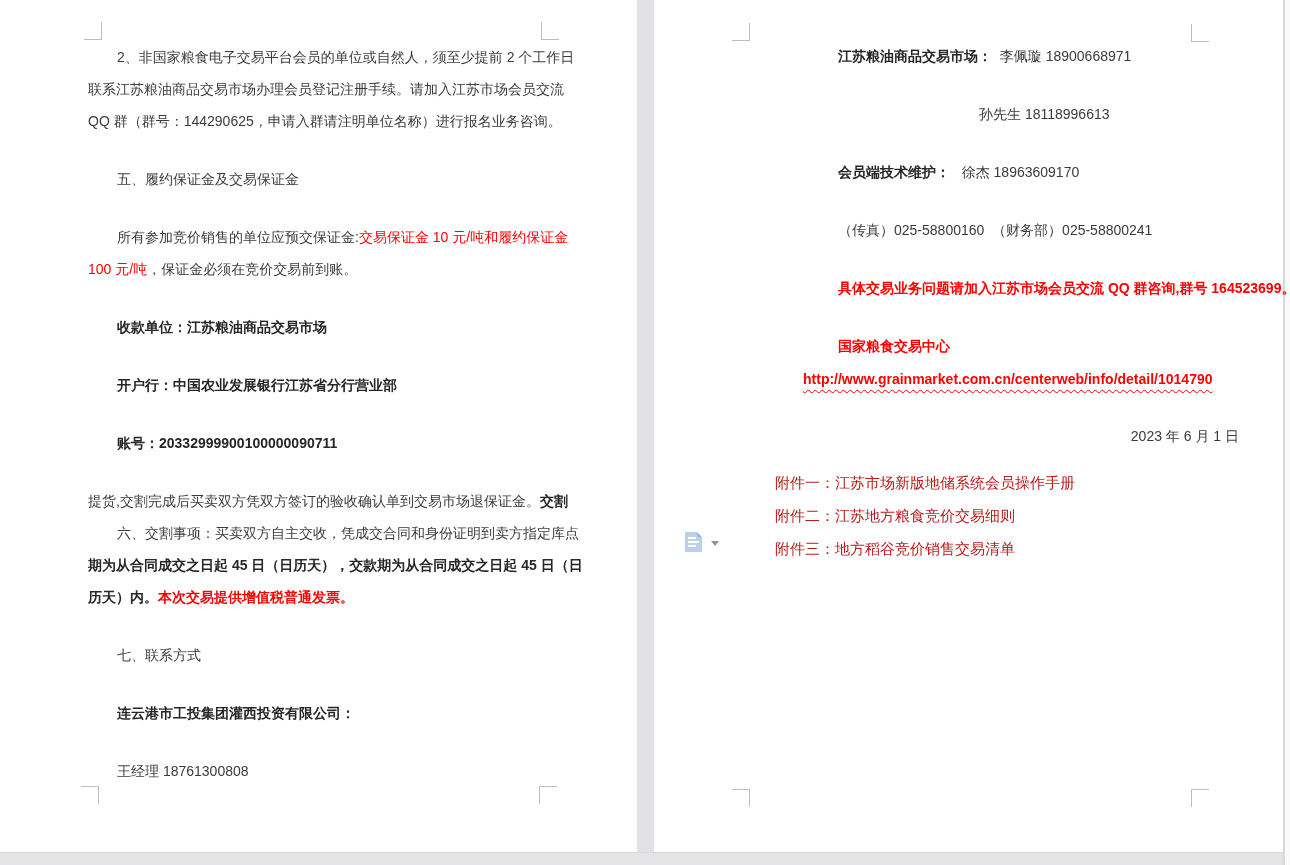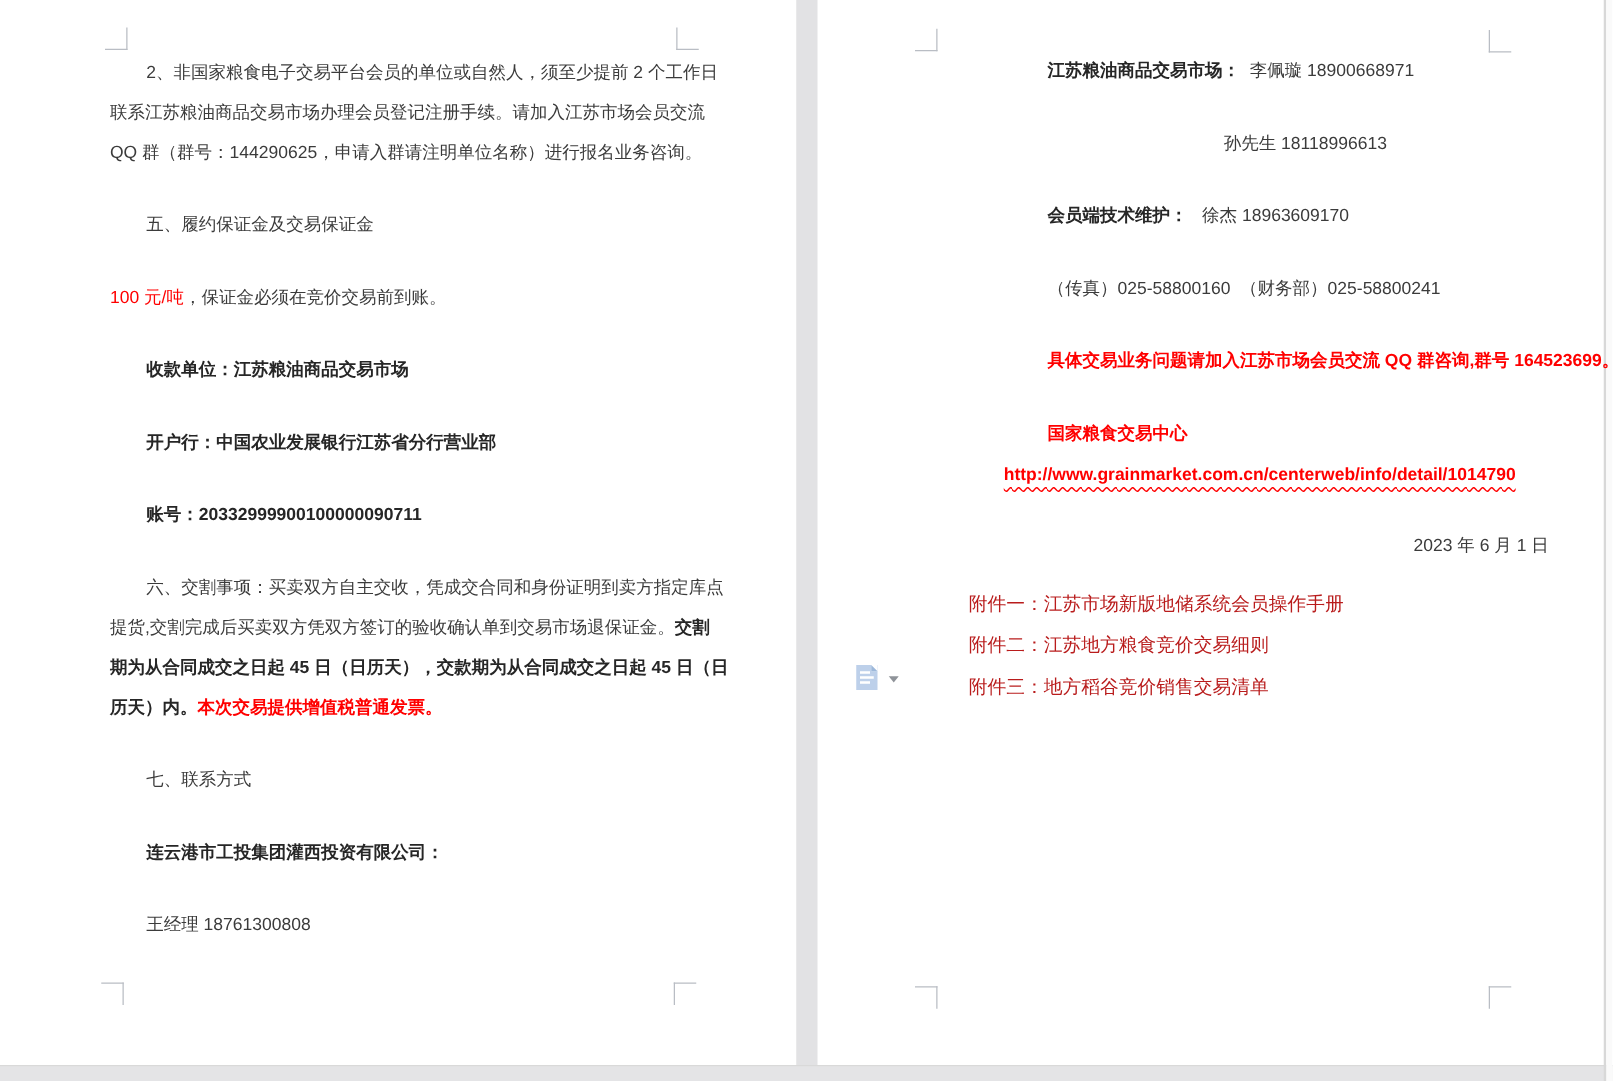--- a/index.html
+++ b/index.html
@@ -79,34 +79,35 @@
 <div id="left-area" class="text-area">
     <div class="para">
       <div class="line m-ind"><span class="seg s-n">2、非国家粮食电子交易平台会员的单位或自然人，须至少提前 2 个工作日</span></div>
       <div class="line"><span class="seg s-n">联系江苏粮油商品交易市场办理会员登记注册手续。请加入江苏市场会员交流</span></div>
       <div class="line"><span class="seg s-n">QQ 群（群号：144290625，申请入群请注明单位名称）进行报名业务咨询。</span></div>
     </div>
     <div class="para">
       <div class="line m-ind"><span class="seg s-n">五、履约保证金及交易保证金</span></div>
     </div>
     <div class="para">
+      <div class="line m-ind"><span class="seg s-n">所有参加竞价销售的单位应预交保证金:</span><span class="seg s-r">交易保证金 10 元/吨和履约保证金</span></div>
       <div class="line"><span class="seg s-r">100 元/吨</span><span class="seg s-n">，保证金必须在竞价交易前到账。</span></div>
     </div>
     <div class="para">
       <div class="line m-ind"><span class="seg s-b">收款单位：江苏粮油商品交易市场</span></div>
     </div>
     <div class="para">
       <div class="line m-ind"><span class="seg s-b">开户行：中国农业发展银行江苏省分行营业部</span></div>
     </div>
     <div class="para">
       <div class="line m-ind"><span class="seg s-b">账号：20332999900100000090711</span></div>
     </div>
     <div class="para">
+      <div class="line"><span class="seg s-n">提货,交割完成后买卖双方凭双方签订的验收确认单到交易市场退保证金。</span><span class="seg s-b">交割</span></div>
       <div class="line m-ind"><span class="seg s-n">六、交割事项：买卖双方自主交收，凭成交合同和身份证明到卖方指定库点</span></div>
-      <div class="line"><span class="seg s-n">提货,交割完成后买卖双方凭双方签订的验收确认单到交易市场退保证金。</span><span class="seg s-b">交割</span></div>
       <div class="line"><span class="seg s-b">期为从合同成交之日起 45 日（日历天），交款期为从合同成交之日起 45 日（日</span></div>
       <div class="line"><span class="seg s-b">历天）内。</span><span class="seg s-rb">本次交易提供增值税普通发票。</span></div>
     </div>
     <div class="para">
       <div class="line m-ind"><span class="seg s-n">七、联系方式</span></div>
     </div>
     <div class="para">
       <div class="line m-ind"><span class="seg s-b">连云港市工投集团灌西投资有限公司：</span></div>
     </div>
     <div class="para">

